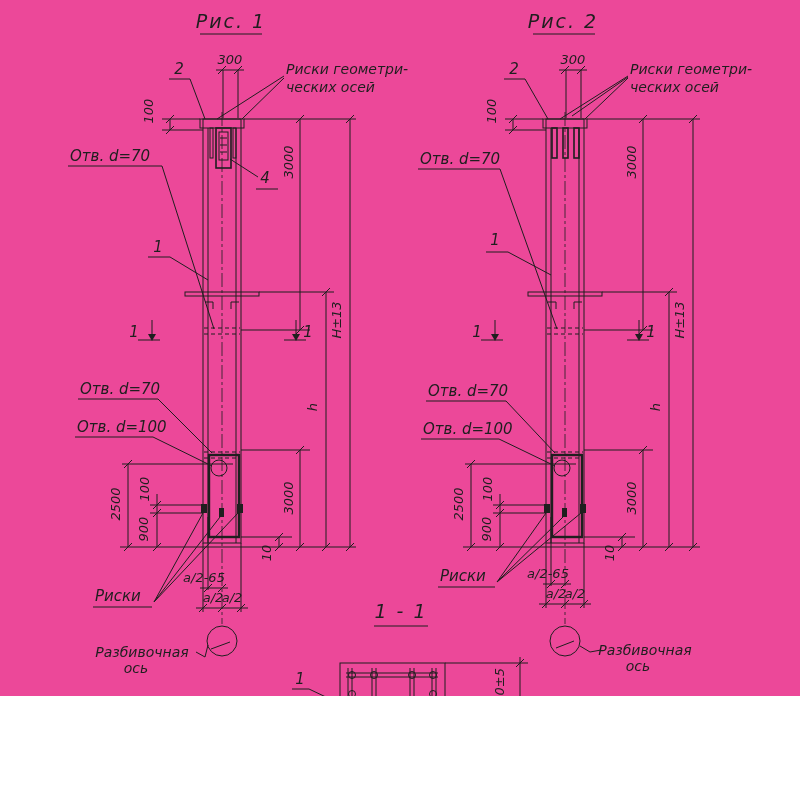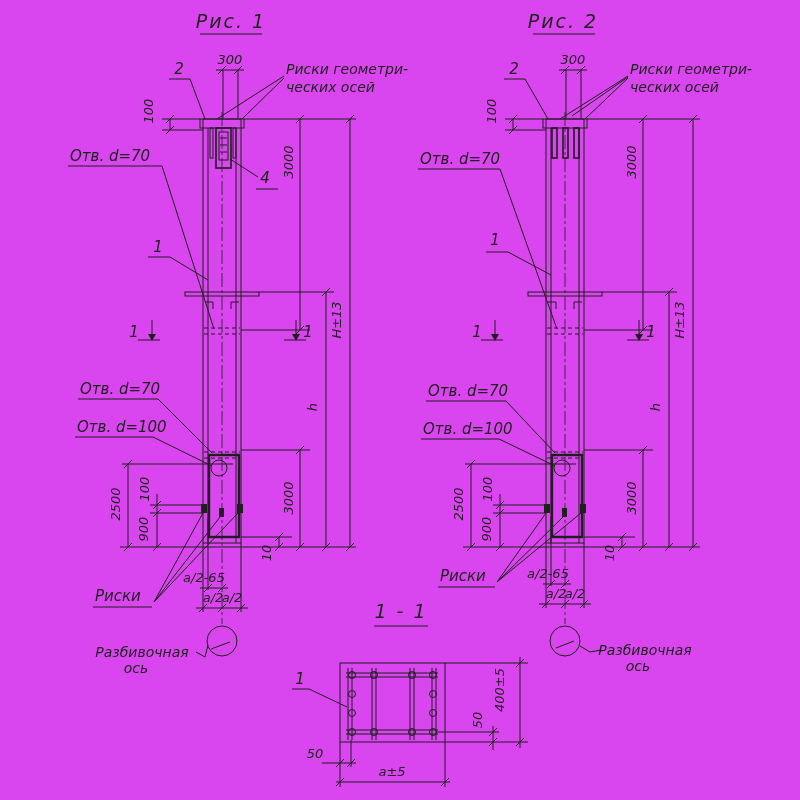--- a/index.html
+++ b/index.html
@@ -1,16 +1,16 @@
 <!DOCTYPE html>
 <html><head>
 <meta charset="utf-8">
 <style>
   html,body{margin:0;padding:0;background:#ffffff;}
-  #stage{position:relative;width:800px;height:800px;background:#d946ef;font-family:"DejaVu Sans",sans-serif;}
+  #stage{position:relative;width:800px;height:696px;background:#ec4899;font-family:"DejaVu Sans",sans-serif;}
   svg{position:absolute;left:0;top:0;}
   svg line, svg path, svg rect, svg circle, svg polyline{stroke:#1f1f1f;fill:none;stroke-width:1;}
   .thick{stroke-width:2.4;}
   .med{stroke-width:1.6;}
   .dash{stroke-dasharray:4 3;}
   .cdl{stroke-dasharray:14 3 3 3;stroke-width:0.8;}
   .fill{fill:#1f1f1f;stroke:none;}
   text{fill:#1f1f1f;stroke:none;font-family:"DejaVu Sans",sans-serif;font-style:italic;}
   .title{font-size:19px;letter-spacing:2px;}
   .lbl{font-size:15px;}

